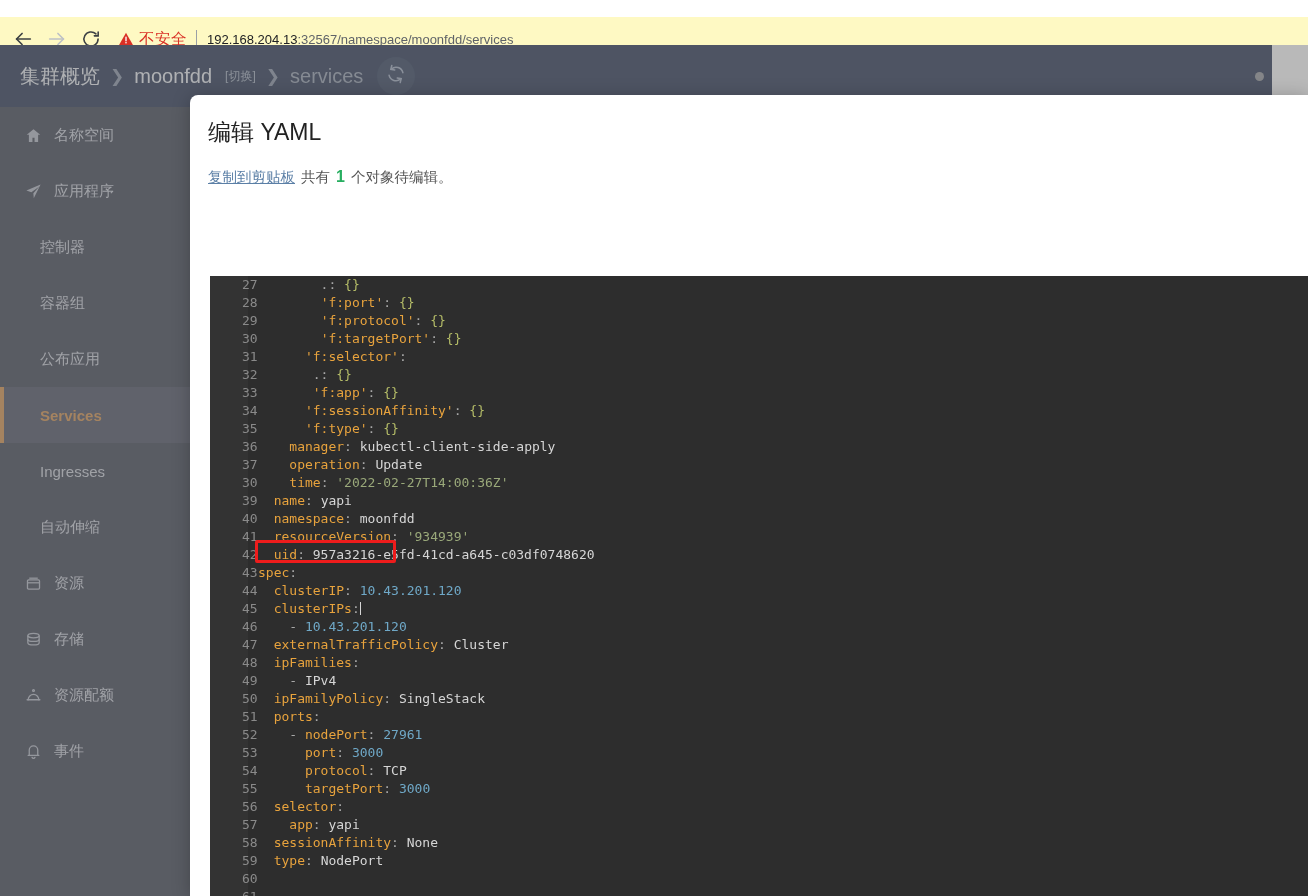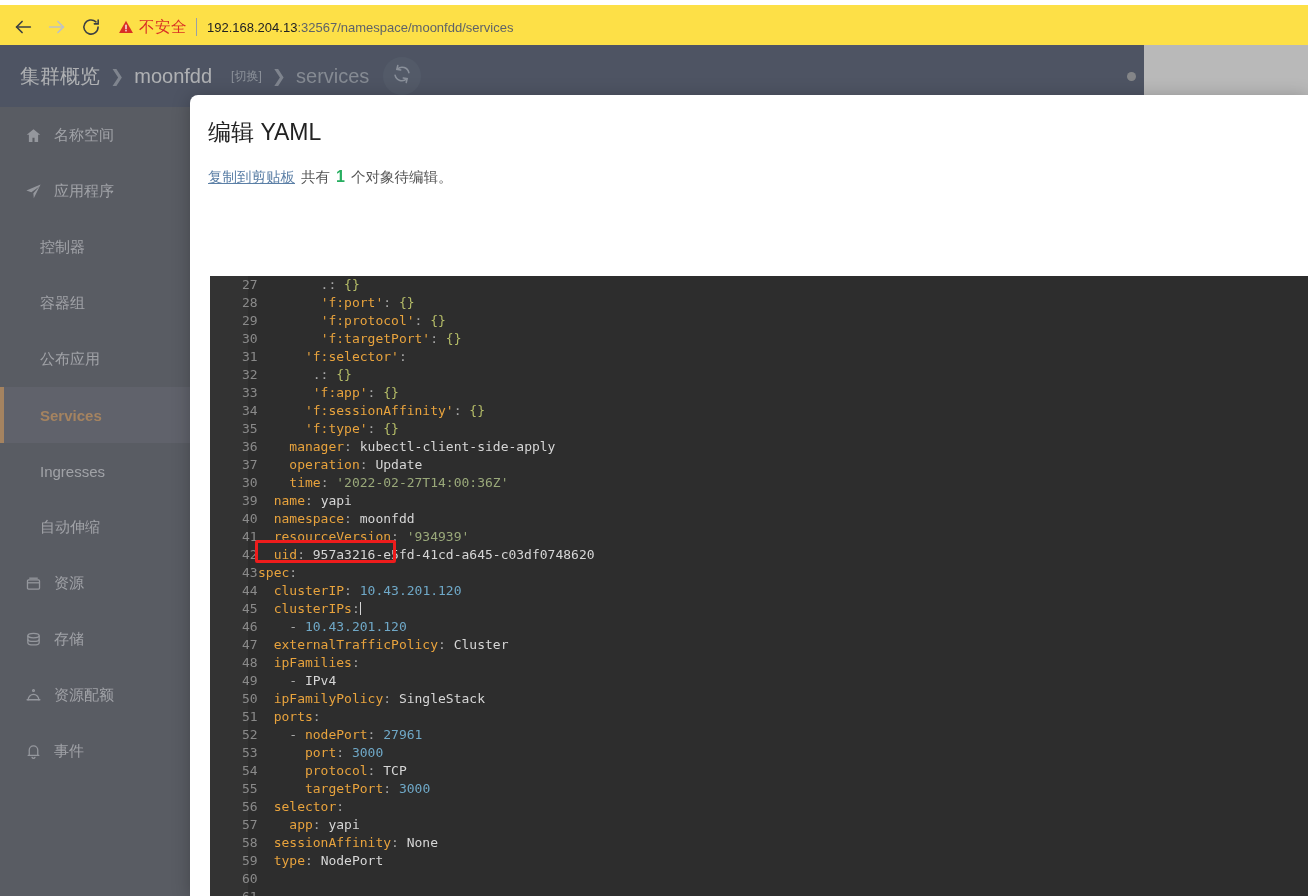--- a/index.html
+++ b/index.html
@@ -5,23 +5,23 @@
   * { box-sizing: border-box; margin: 0; padding: 0; }
   html, body {
     width: 1308px; height: 896px;
     overflow: hidden;
     font-family: "Liberation Sans", sans-serif;
     background: #ffffff;
   }
 
   
   .browser-bar {
-    position: absolute; top: 5px; left: 0;
+    position: absolute; top: 17px; left: 0;
     width: 1308px; height: 45px;
-    background: #fde047;
+    background: #fef9c3;
     border-bottom: 1px solid #c9ccd0;
     display: flex; align-items: center;
   }
   .nav-btn {
     width: 34px; height: 34px;
     display: flex; align-items: center; justify-content: center;
     color: #3c4043; flex: none;
   }
   .nav-btn.back { margin-left: 6px; }
   .nav-btn.fwd { color: #bdc1c6; }
@@ -43,34 +43,34 @@
   .url-text .dim { color: #5f6368; }
 
   
   .app {
     position: absolute; top: 45px; left: 0;
     width: 1308px; height: 851px;
     background: #ffffff;
   }
   .topbar {
     position: absolute; top: 0; left: 0;
-    width: 1144px; height: 62px;
+    width: 1272px; height: 62px;
     background: #122140;
     display: flex; align-items: center;
   }
   .crumbs {
     display: flex; align-items: center;
     margin-left: 20px; gap: 10px;
   }
   .crumb {
     color: #e8ecf2; font-size: 20px; white-space: nowrap;
   }
   .crumb.muted { color: #8d98ab; }
   .crumb-sub {
-    color: #9aa5b8; font-size: 12px; margin-left: 9px;
+    color: #9aa5b8; font-size: 12px; margin-left: 3px;
   }
   .crumb-sep { color: #7f8ba1; font-size: 17px; }
   .refresh-btn {
     width: 38px; height: 38px; border-radius: 50%;
     background: #1d2d4d;
     display: flex; align-items: center; justify-content: center;
     margin-left: 14px;
   }
   .user-dot {
     position: absolute; right: 8px; top: 27px;

